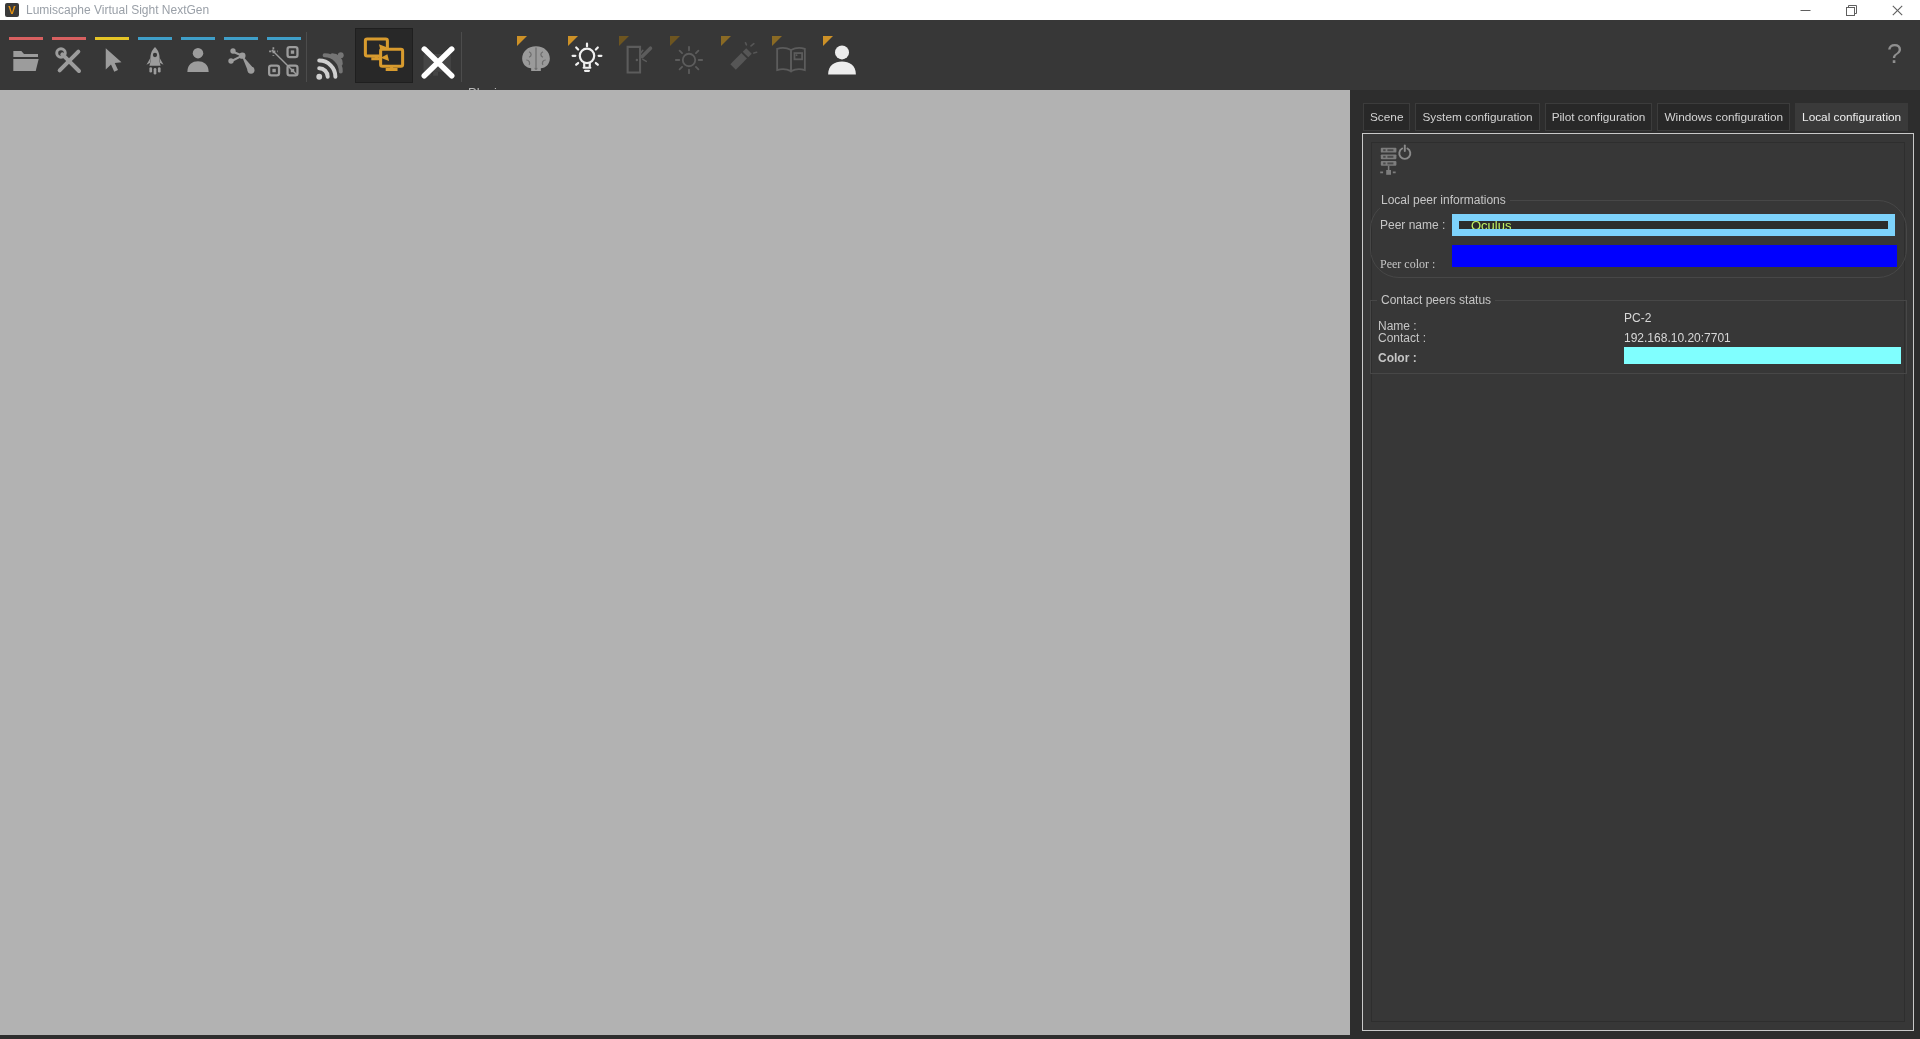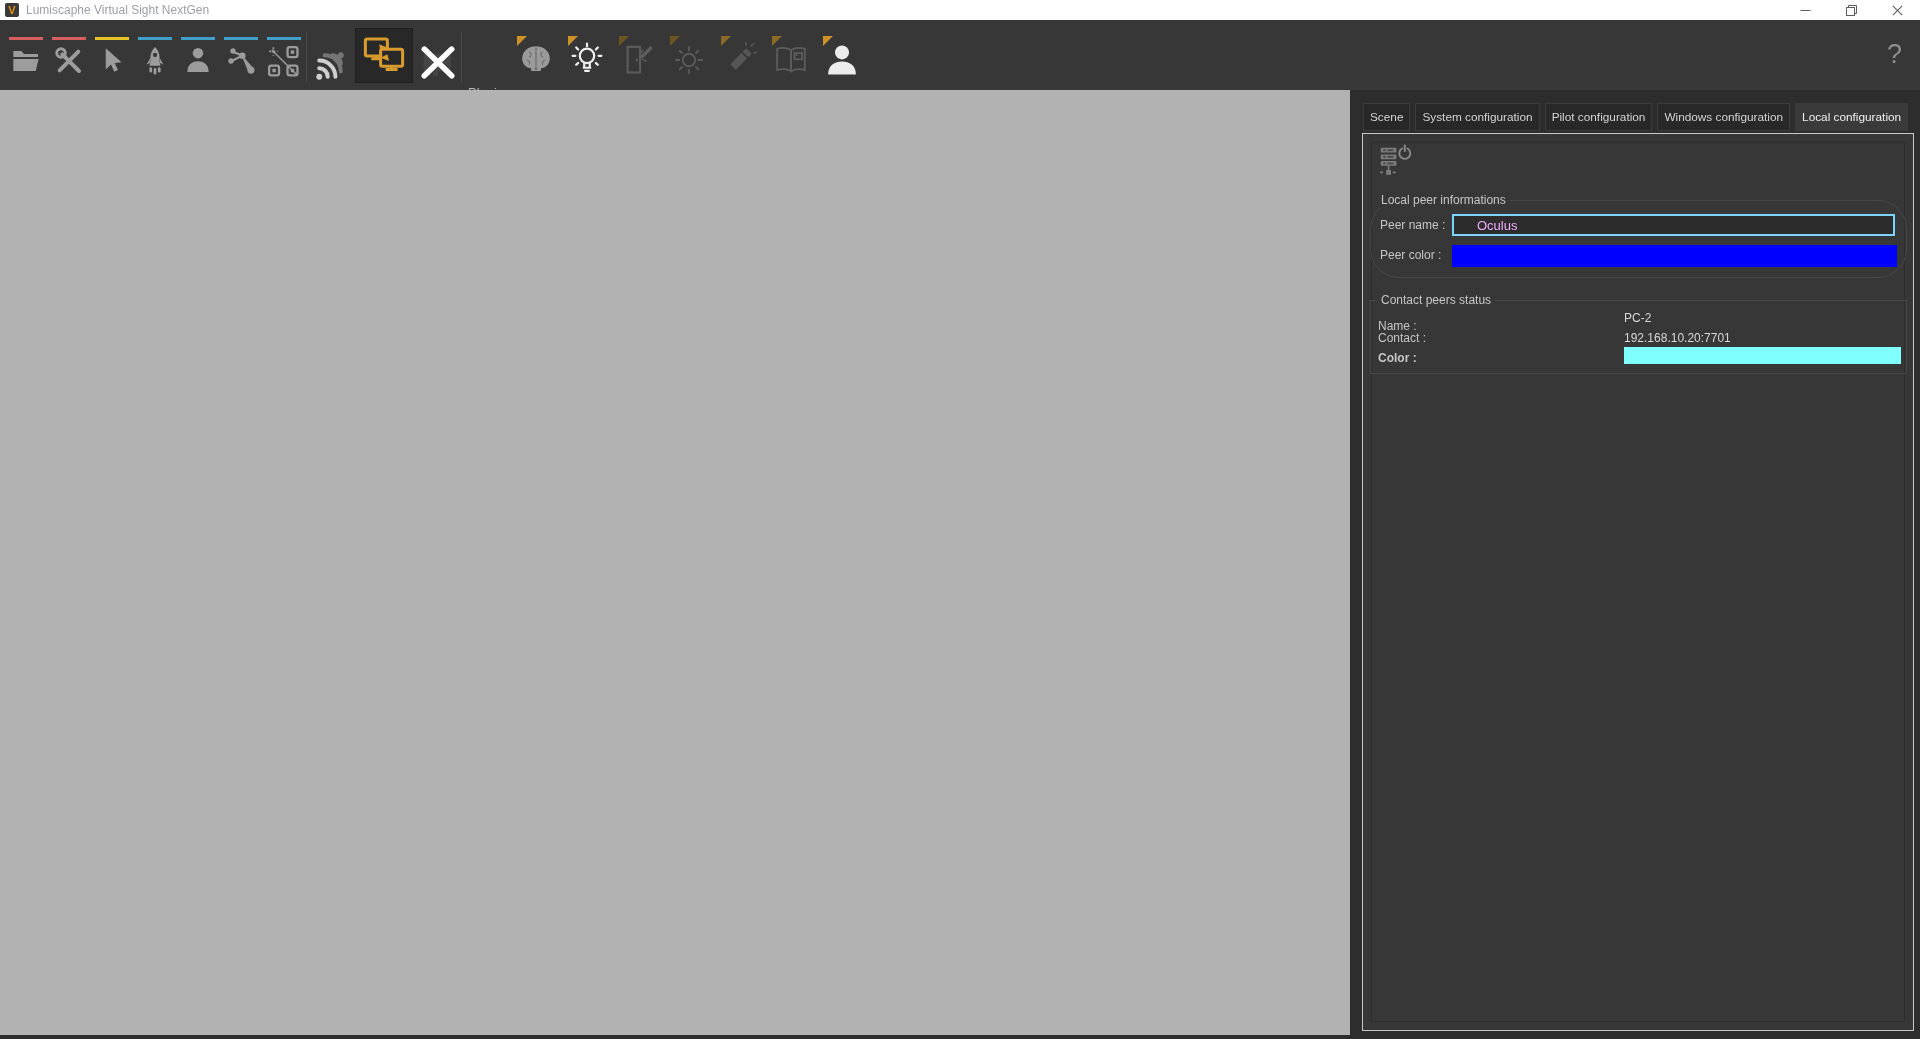--- a/index.html
+++ b/index.html
@@ -46,21 +46,21 @@
   .panel-inner{position:absolute;left:8px;top:8px;right:8px;bottom:8px;border:1px solid #2e2e2e;}
   .server-btn{position:absolute;left:13px;top:10px;width:36px;height:34px;}
   .group{position:absolute;left:7px;width:537px;border:1px solid #474747;box-sizing:border-box;}
   .group-legend{position:absolute;left:6px;top:-8px;background:#373737;padding:0 4px;
     font-size:12px;color:#c6c6c6;line-height:15px;}
   .g-local{top:66px;height:78px;border-radius:29px;}
   .g-remote{top:166px;height:74px;}
   .f-label{position:absolute;font-size:12px;color:#c6c6c6;}
   .f-value{position:absolute;font-size:12px;color:#d8d8d8;}
   .peer-name-input{position:absolute;left:81px;top:13px;width:443px;height:22px;box-sizing:border-box;
-    background:#2c2c2c;border:2px solid #7dd3fc;color:#f0abfc;font-size:13px;padding:0 0 0 23px;
+    background:#2c2c2c;border:7px solid #7dd3fc;color:#bef264;font-size:13px;padding:0 0 0 12px;
     font-family:"Liberation Sans",sans-serif;outline:none;}
   .peer-color-swatch{position:absolute;left:81px;top:44px;width:445px;height:22px;}
   .remote-color-swatch{position:absolute;left:253px;top:46px;width:277px;height:17px;}
 </style>
 </head>
 <body>
 
 <div class="titlebar">
   <div class="app-logo">V</div>
   <div class="title-text">Lumiscaphe Virtual Sight NextGen</div>
@@ -311,21 +311,21 @@
             <path d="M21.8 3.6 A4.6 4.6 0 1 0 26.2 3.6"></path>
             <path d="M24 1 V5.6"></path>
           </g>
         </svg>
       </div>
 
       <div class="group g-local">
         <div class="group-legend">Local peer informations</div>
         <div class="f-label" style="left:9px;top:17px;">Peer name :</div>
         <input class="peer-name-input" type="text" value="Oculus" style="">
-        <div class="f-label" style="left:9px;top:47px;">Peer color :</div>
+        <div class="f-label" style="left:9px;top:56px;font-family:Liberation Serif, serif;">Peer color :</div>
         <div class="peer-color-swatch" style="background-color: rgb(0, 0, 255);"></div>
       </div>
 
       <div class="group g-remote">
         <div class="group-legend">Contact peers status</div>
         <div class="f-label" style="left:7px;top:10px;margin-top:8px;">Name :</div>
         <div class="f-value" style="left:253px;top:10px;">PC-2</div>
         <div class="f-label" style="left:7px;top:30px;">Contact :</div>
         <div class="f-value" style="left:253px;top:30px;">192.168.10.20:7701</div>
         <div class="f-label" style="left:7px;top:50px;font-weight:bold;">Color :</div>

